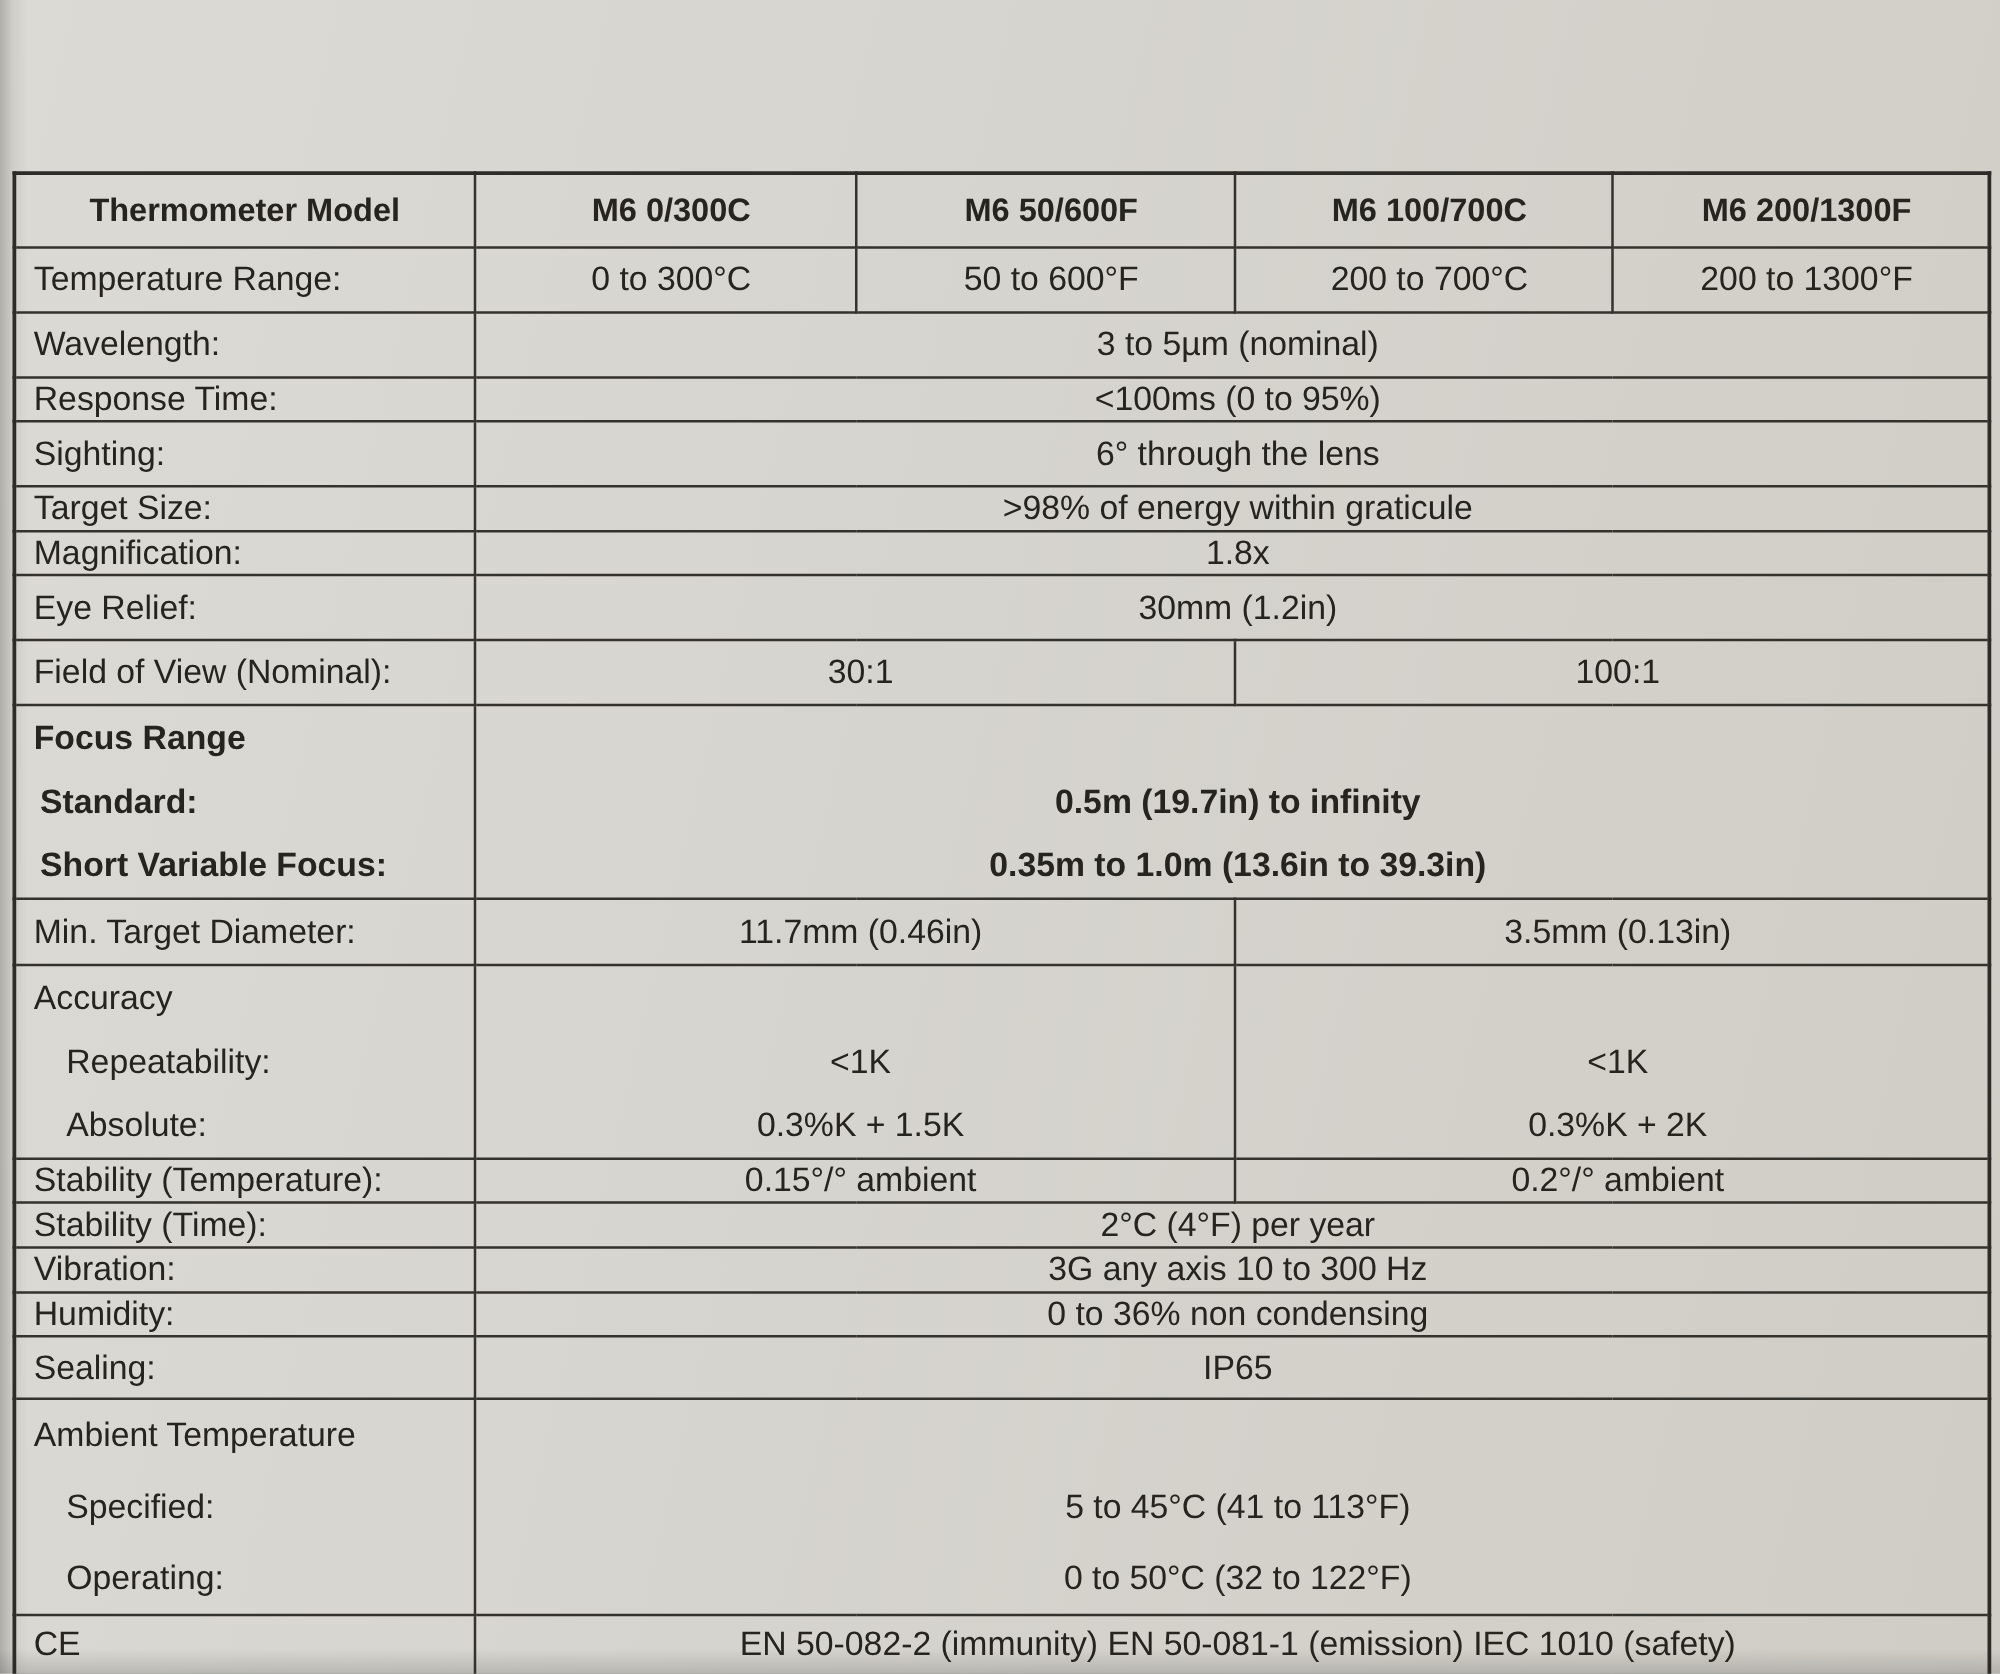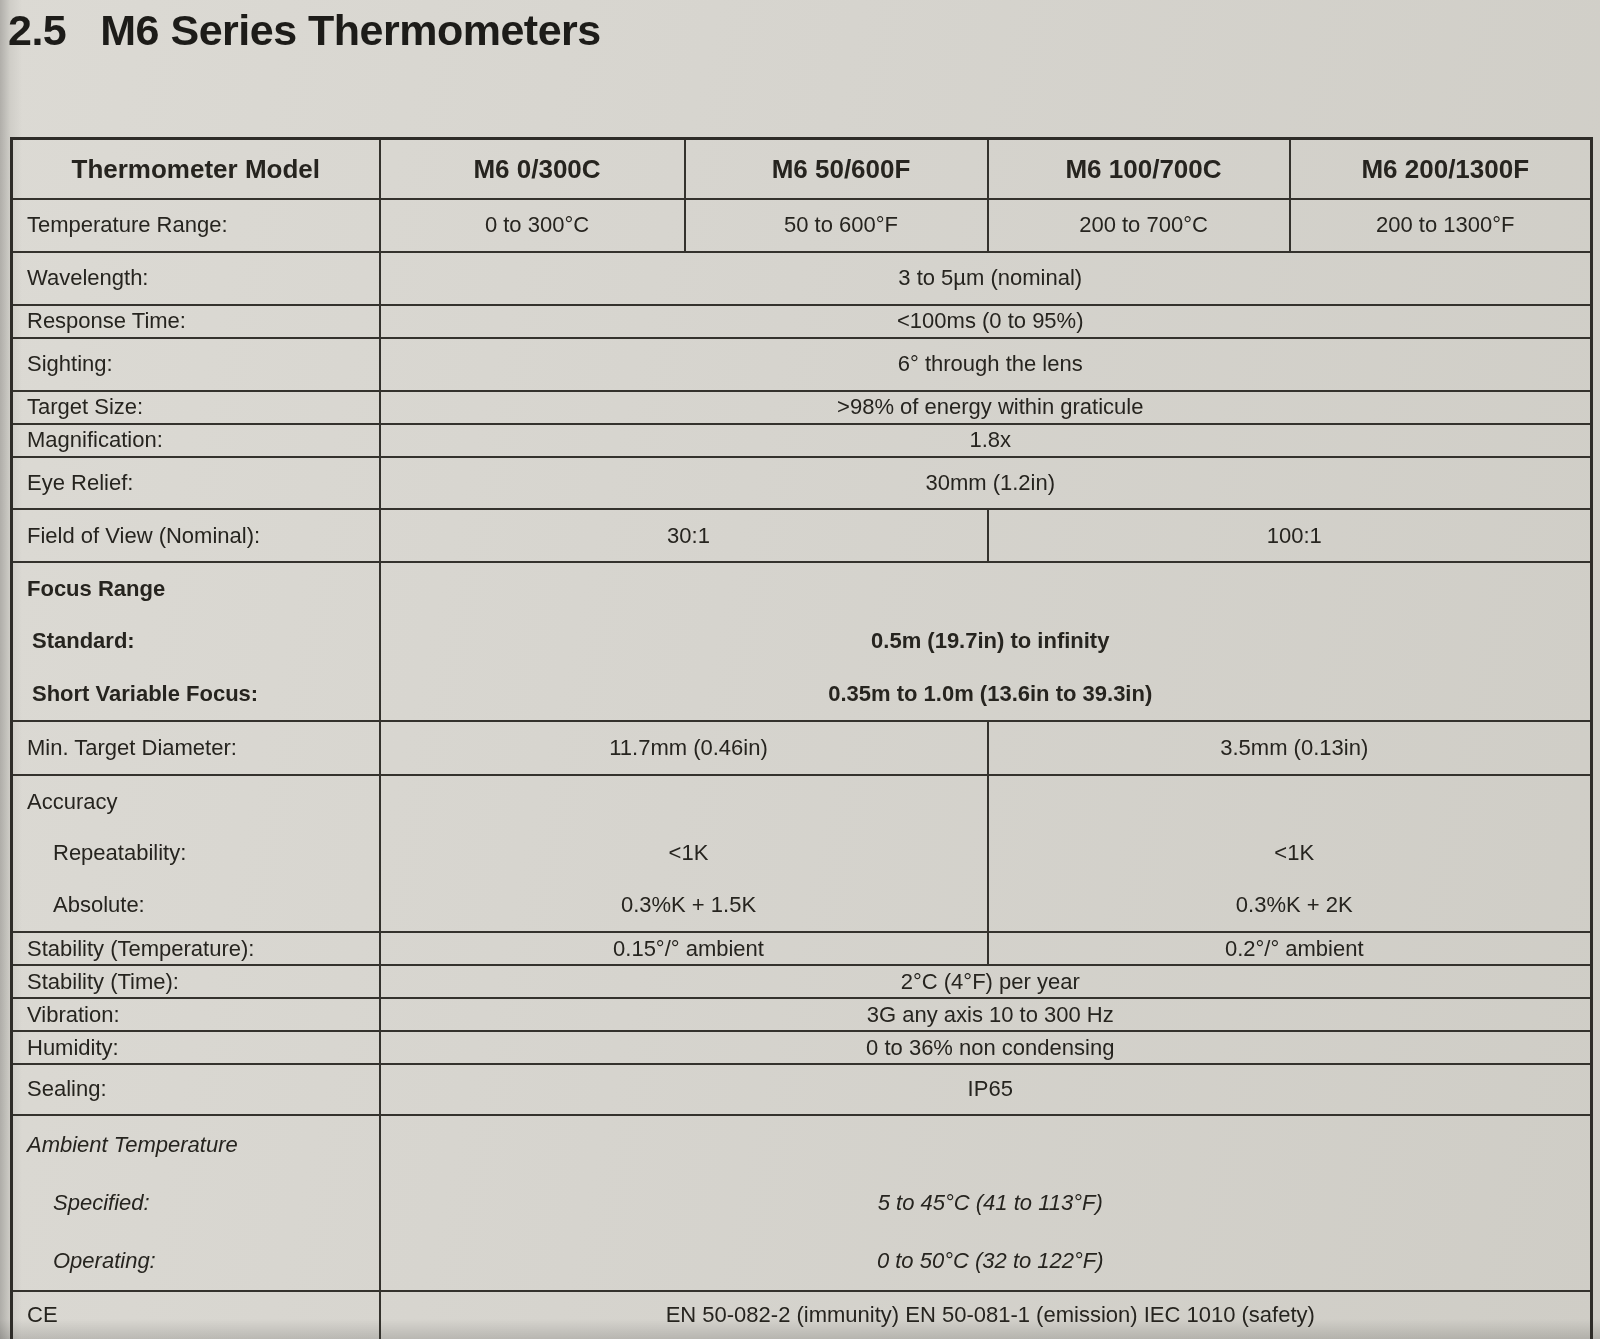--- a/index.html
+++ b/index.html
@@ -23,51 +23,48 @@
   table.spec{
     position:absolute;left:10px;top:137px;
     width:1580px;height:1205px;
     border-collapse:collapse;table-layout:fixed;
     background:transparent;
   }
   col.c1{width:368px;} col.c2{width:305px;} col.c3{width:303px;} col.c4{width:302px;} col.c5{width:302px;}
   td{
     border:2px solid #34322d;
     padding:0 10px;
-    font-size:22px;
+    font-size:27px;
     vertical-align:middle;
     overflow:hidden;
   }
   table.spec{border:3px solid #2e2c28;}
   td.label{text-align:left;padding-left:14px;white-space:nowrap;}
   td.val{text-align:center;white-space:nowrap;padding-left:20px;}
   tr.hdr td{font-weight:700;font-size:26px;text-align:center;}
   tr.hdr td.label{text-align:center;padding-left:10px;}
   
   tr.h55{height:55px;} tr.h48{height:48px;} tr.h47{height:30px;} tr.h46{height:46px;}
   tr.h49{height:49px;} tr.h45{height:45px;}
-  tr.h142{height:142px;font-weight:bold;} tr.h141{height:141px;} tr.h158{height:158px;font-style:italic;}
+  tr.h142{height:142px;font-weight:bold;} tr.h141{height:141px;} tr.h158{height:158px;}
   
   .stack{display:flex;flex-direction:column;height:100%;justify-content:stretch;}
   .stack .line{flex:1 1 0;display:flex;align-items:center;}
   td.label .line{justify-content:flex-start;}
   td.val .line{justify-content:center;text-align:right;}
   .indent{padding-left:26px;}
   .indent-sm{padding-left:5px;}
   td.h-cell{height:inherit;}
   .ce-val{white-space:pre-wrap;}
 </style>
 </head>
 <body>
 
 <div class="page">
 
-  <div class="heading">
-    <span class="num">2.5</span><span>M6 Series Thermometers</span>
-  </div>
 
   <table class="spec">
     <colgroup>
         <col class="c1">
         <col class="c2">
         <col class="c3">
         <col class="c4">
         <col class="c5">
       </colgroup>
 

